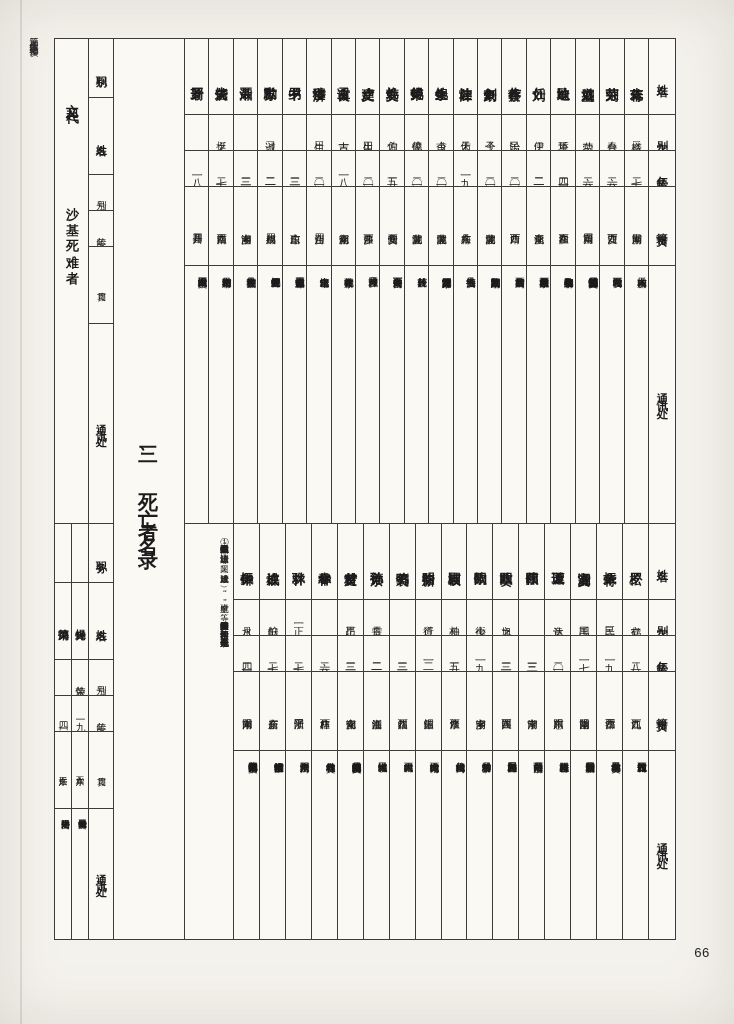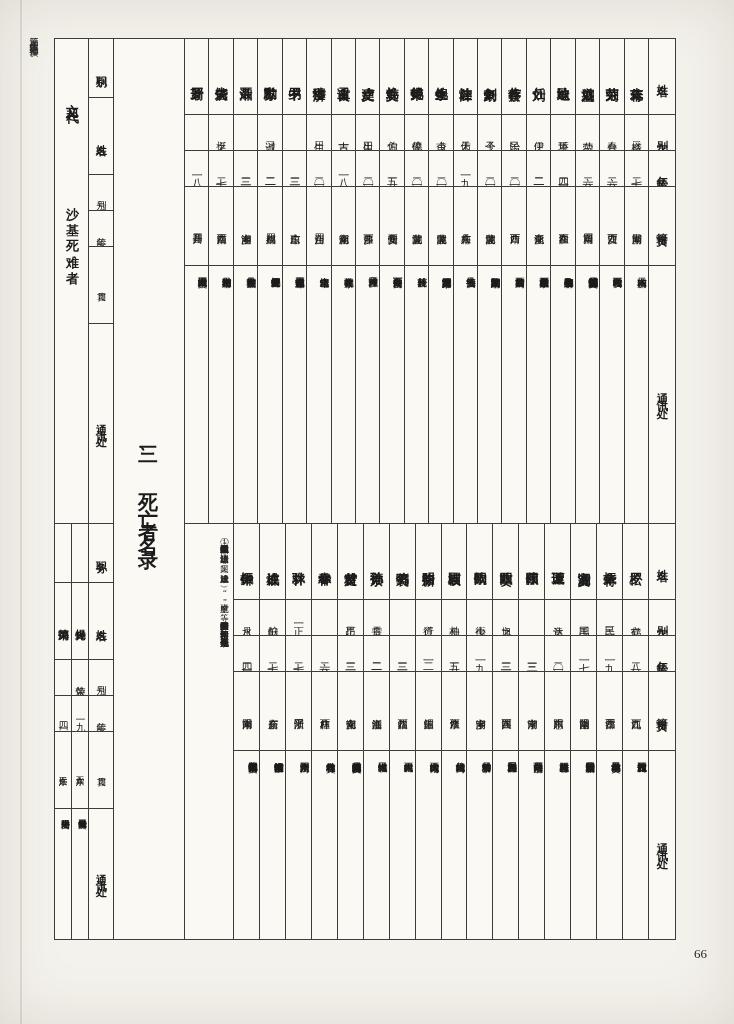--- a/index.html
+++ b/index.html
@@ -55,21 +55,21 @@
   .lhcol .r5 .vtext{letter-spacing:6px;}
   .lpcol{flex:1;}
   .lpcol .r1{font-size:10.5px;}
   .lpcol .r4{font-size:8.5px;}
   .lpcol .r5{border-bottom:none;display:block;}
   .lpcol .r5 .flow{font-size:8.5px;}
   .labelcol{flex:0 0 32px;display:flex;flex-direction:column;align-items:center;border-left:1px solid #3c3c3c;}
   .label-top{margin-top:54px;height:86px;font-size:13px;font-weight:700;letter-spacing:4px;}
   .label-main{flex:1;padding-top:18px;font-size:13px;font-weight:700;letter-spacing:16px;}
   .page-number{position:absolute;left:694px;top:946px;font-size:13px;color:#222;
-               font-family:Liberation Serif, serif;}
+               font-family:Liberation Mono, monospace;}
 </style>
 </head>
 <body>
 
 <div class="page">
   <div class="margin-note vtext">第三期入伍生队第七连排长</div>
 
   <div class="sheet">
 
     <div class="left-block">

